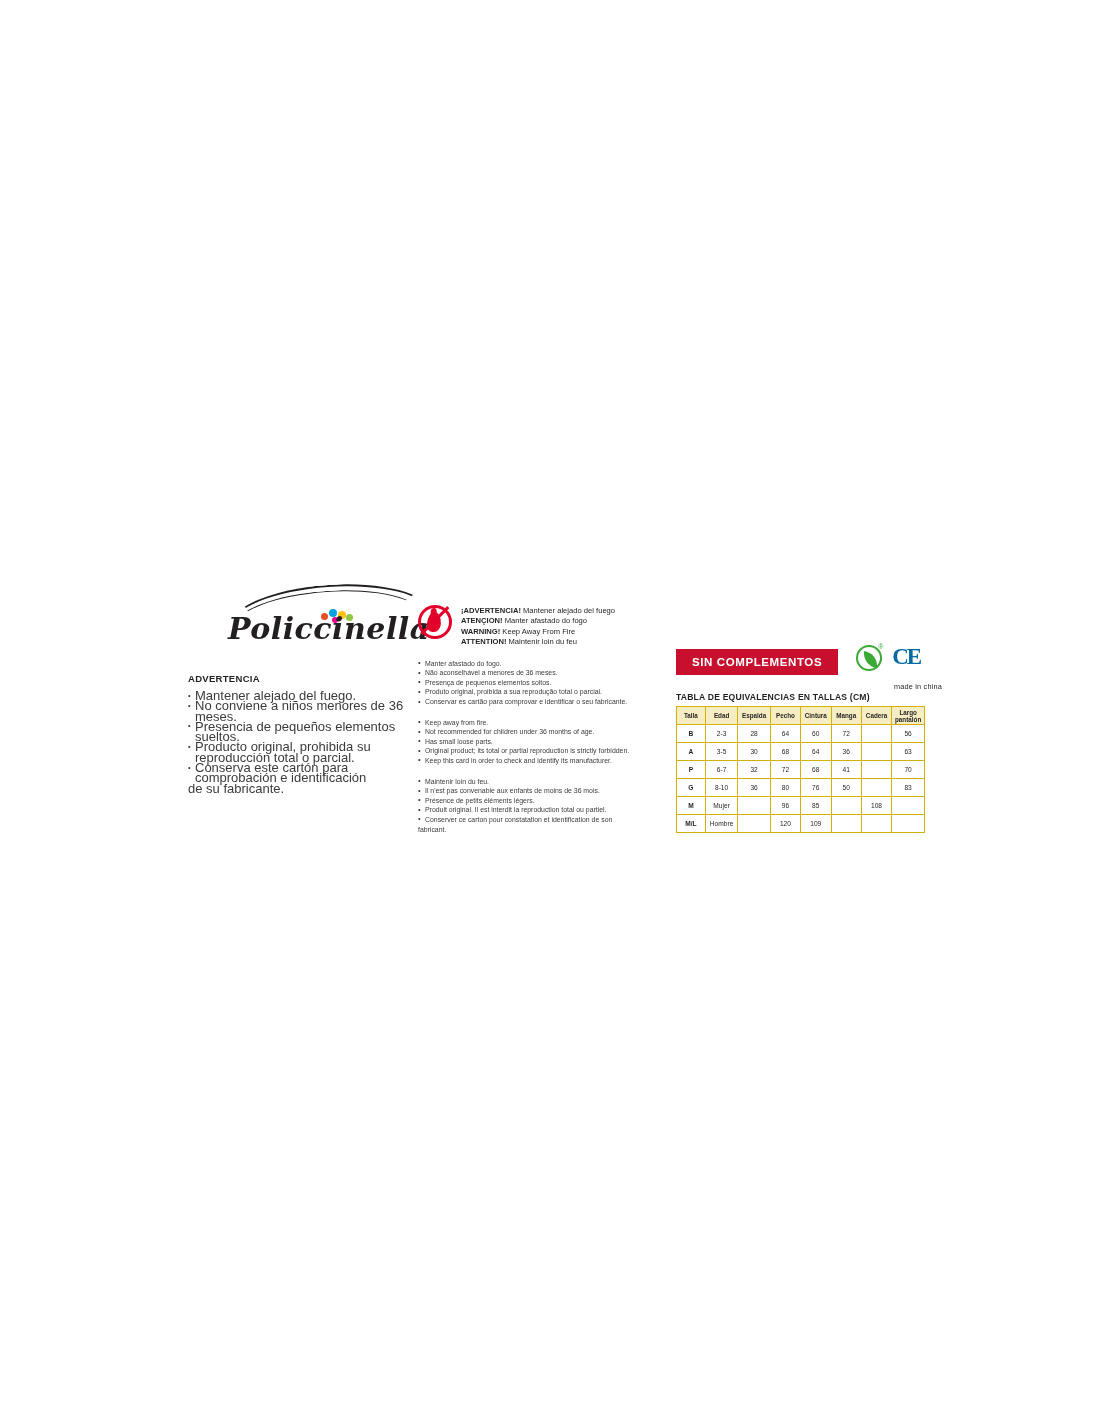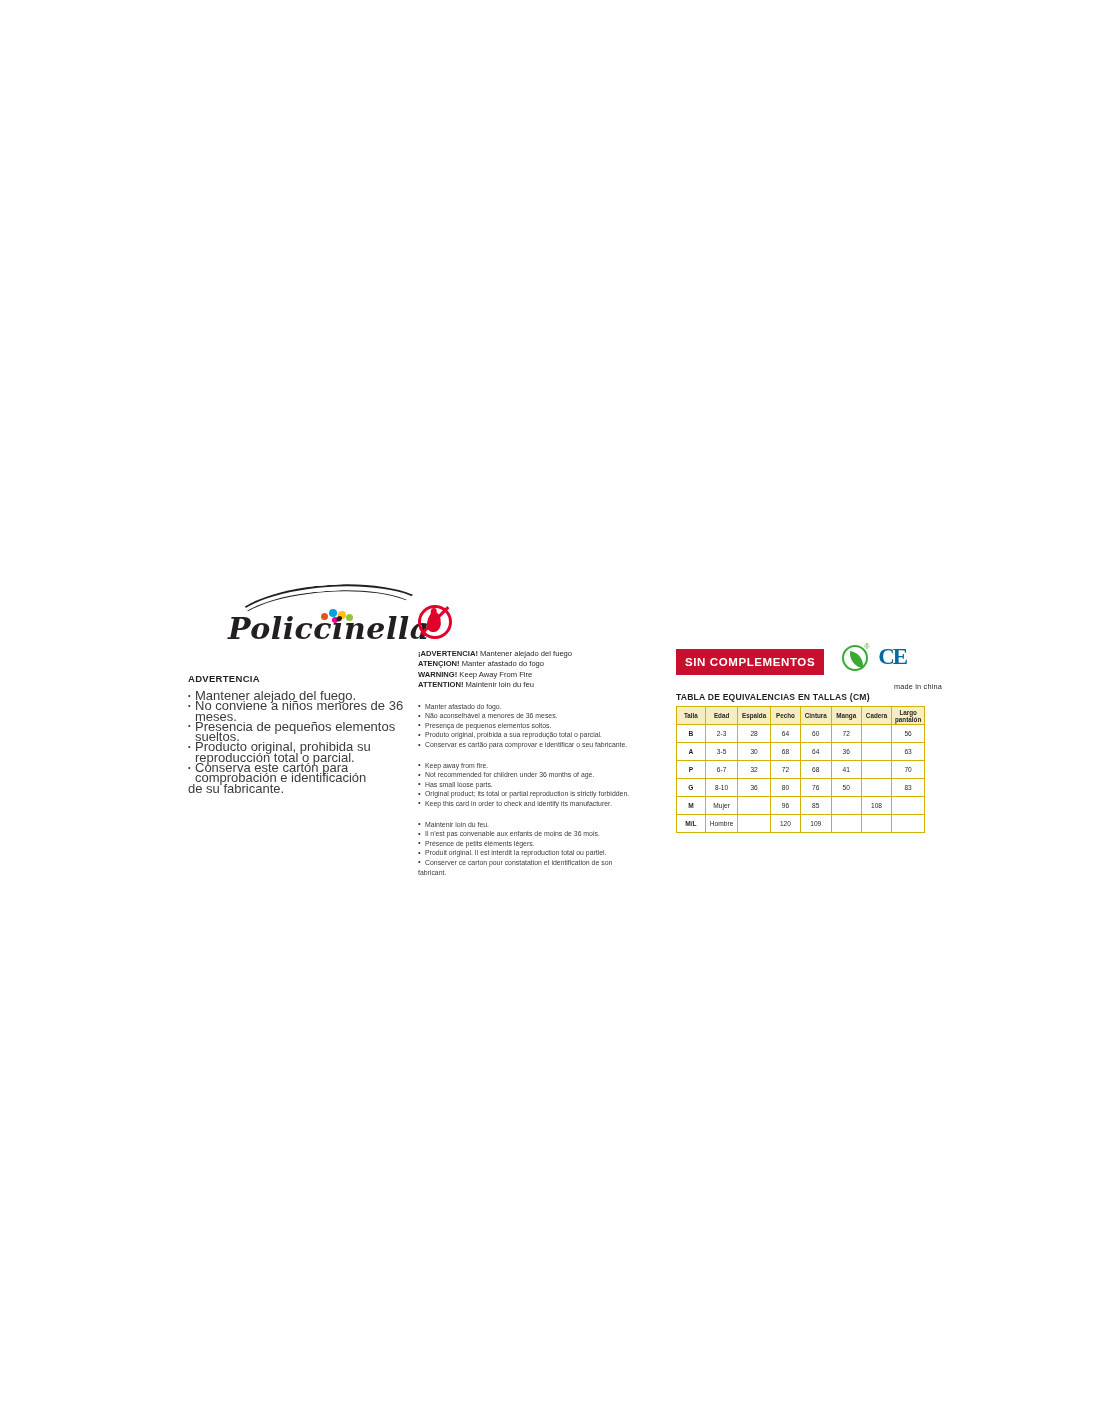--- a/index.html
+++ b/index.html
@@ -29,36 +29,36 @@
   .adv-title{margin-top:16px;font-size:9.5px;font-weight:700;letter-spacing:.3px;color:#231f20;}
 
   ul.bul{list-style:none;margin:7px 0 0 0;padding:0;}
   ul.bul li{font-size:13px;line-height:10.3px;color:#3b3b3b;position:relative;padding-left:7px;}
   ul.bul li:before{content:"•";position:absolute;left:0;top:-0.5px;font-size:7.5px;color:#3b3b3b;}
   ul.bul li.cont{padding-left:0;}
   ul.bul li.cont:before{content:"";}
 
   
   .col-mid{position:absolute;left:418px;top:605px;width:230px;}
-  .warn-head{display:flex;align-items:flex-start;gap:9px;flex-direction:column;}
+  .warn-head{display:flex;align-items:flex-start;gap:9px;}
   .warn-icon{width:34px;height:34px;position:relative;flex:0 0 34px;}
   .warn-icon .circ{position:absolute;left:0;top:0;width:34px;height:34px;border:3px solid #e3002b;border-radius:50%;box-sizing:border-box;}
   .warn-icon .bar{position:absolute;left:-2px;top:14px;width:38px;height:3.4px;background:#e3002b;transform:rotate(-45deg);transform-origin:center;}
   .warn-icon .flame{position:absolute;left:9px;top:7px;width:14px;height:20px;background:#e3002b;border-radius:50% 50% 45% 45%/60% 60% 40% 40%;transform:skewX(-4deg);}
   .warn-icon .flame:after{content:"";position:absolute;left:3px;top:-4px;width:6px;height:8px;background:#e3002b;border-radius:50% 50% 40% 40%;}
   .warn-lines{font-size:7.6px;line-height:10.4px;color:#231f20;padding-top:1px;}
   .warn-lines .hl{font-weight:700;}
 
   .mid-block{margin-top:11px;}
   .mid-block ul.bul li{font-size:6.9px;line-height:9.6px;}
 
   
   .col-right{position:absolute;left:676px;top:645px;width:260px;}
   .badge-row{display:flex;align-items:center;gap:18px;}
-  .sin-badge{background:#c8102e;color:#ffffff;font-size:11.5px;font-weight:700;letter-spacing:.6px;padding:7px 9px;display:inline-block;}
+  .sin-badge{background:#c8102e;color:#ffffff;font-size:11.5px;font-weight:700;letter-spacing:.6px;padding:7px 16px;display:inline-block;}
   .eco{position:relative;width:72px;height:34px;}
   .eco .leafcirc{position:absolute;left:0;top:0;width:26px;height:26px;border:2px solid #3aaa35;border-radius:50%;box-sizing:border-box;}
   .eco .leaf{position:absolute;left:5px;top:5px;width:15px;height:15px;background:#3aaa35;border-radius:0 100% 0 100%;transform:rotate(8deg);}
   .eco .reg{position:absolute;left:22px;top:-2px;font-size:7px;color:#3aaa35;}
   .ce{position:absolute;left:36px;top:-1px;font-family:"Liberation Serif",serif;font-size:23px;font-weight:700;letter-spacing:-2px;color:#0369a1;}
   .madein{position:absolute;left:862px;top:682px;font-size:7.3px;color:#231f20;letter-spacing:.2px;margin-left:32px;}
 
   .tbl-title{margin-top:13px;font-size:8.6px;font-weight:700;letter-spacing:.2px;color:#231f20;}
 
   table.sizes{margin-top:4px;border-collapse:collapse;width:249px;background:#fff;}

